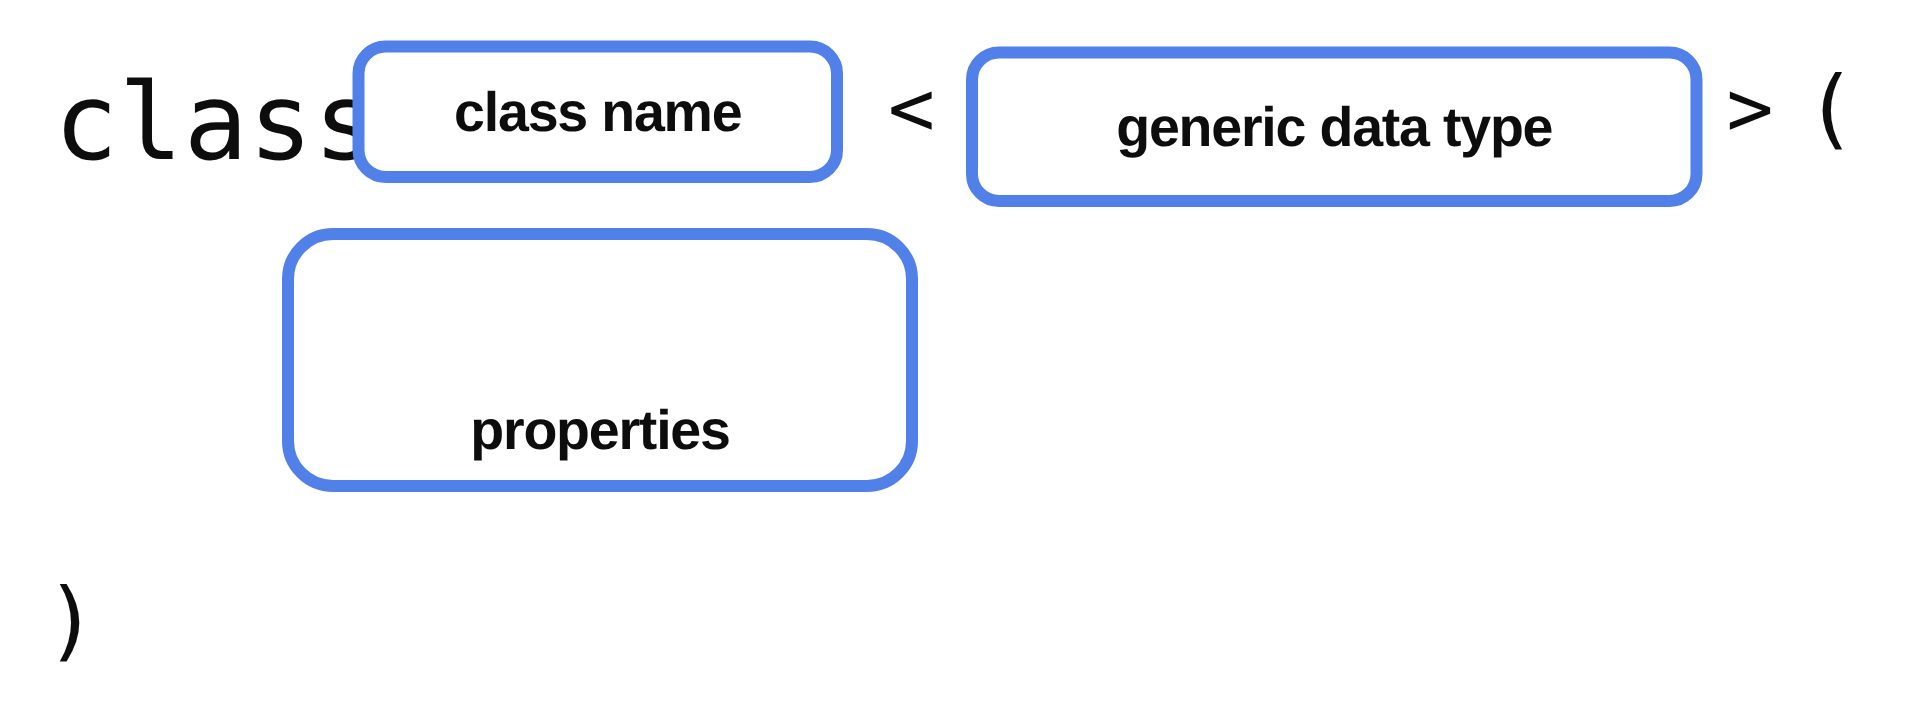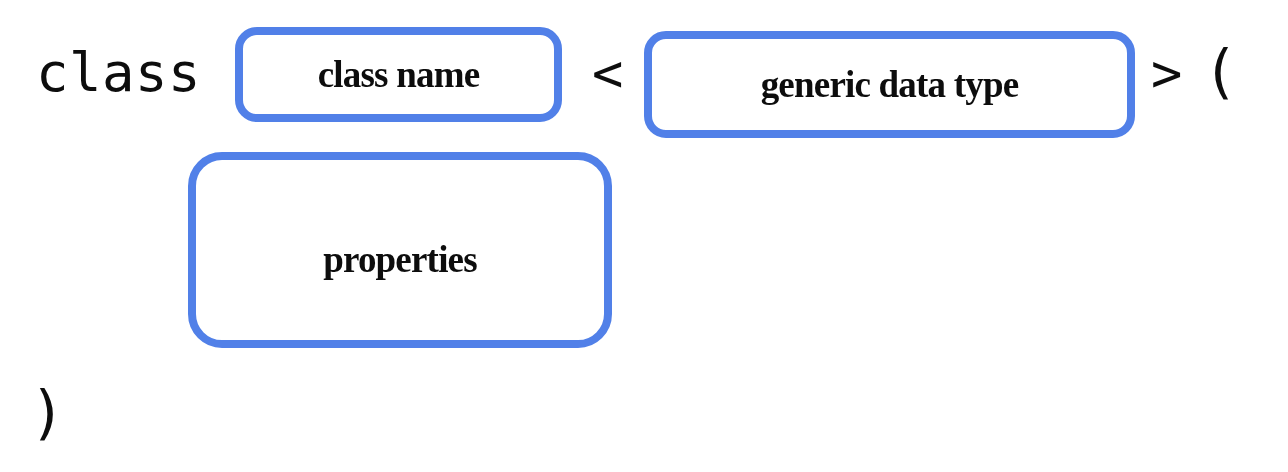--- a/index.html
+++ b/index.html
@@ -28,21 +28,21 @@
     color: #0d0d0d;
     font-family: "DejaVu Sans Mono", "Liberation Mono", monospace;
     font-weight: 400;
     white-space: pre;
     line-height: 1;
   }
 
   .kw-class {
     left: 36px;
     top: 46px;
-    font-size: 54px;
+    font-size: 71px;
     letter-spacing: 0.5px;
   }
 
   .angle-open {
     left: 592px;
     top: 47px;
     font-size: 52px;
   }
 
   .angle-close {
@@ -70,21 +70,21 @@
     background: #ffffff;
     border: 8px solid #5180E8;
     border-radius: 22px;
     display: flex;
     align-items: center;
     justify-content: center;
   }
 
   .slot-label {
     color: #0d0d0d;
-    font-family: Liberation Serif, serif;
+    font-family: Liberation Sans, sans-serif;
     font-weight: 700;
     font-size: 37px;
     line-height: 1;
     letter-spacing: -0.8px;
     white-space: nowrap;
     text-align: right;
   }
 
   .slot-class-name {
     left: 235px;
@@ -97,24 +97,24 @@
     left: 644px;
     top: 31px;
     width: 491px;
     height: 107px;
   }
 
   .slot-properties {
     left: 188px;
     top: 152px;
     width: 424px;
-    height: 196px;
+    height: 176px;
     border-radius: 34px;
     align-items: flex-start;
-    padding-top: 81px;
+    padding-top: 108px;
   }
 </style>
 </head>
 <body>
 
 <div id="canvas">
 
   <span class="code-token kw-class">class</span>
 
   <div class="slot slot-class-name">

